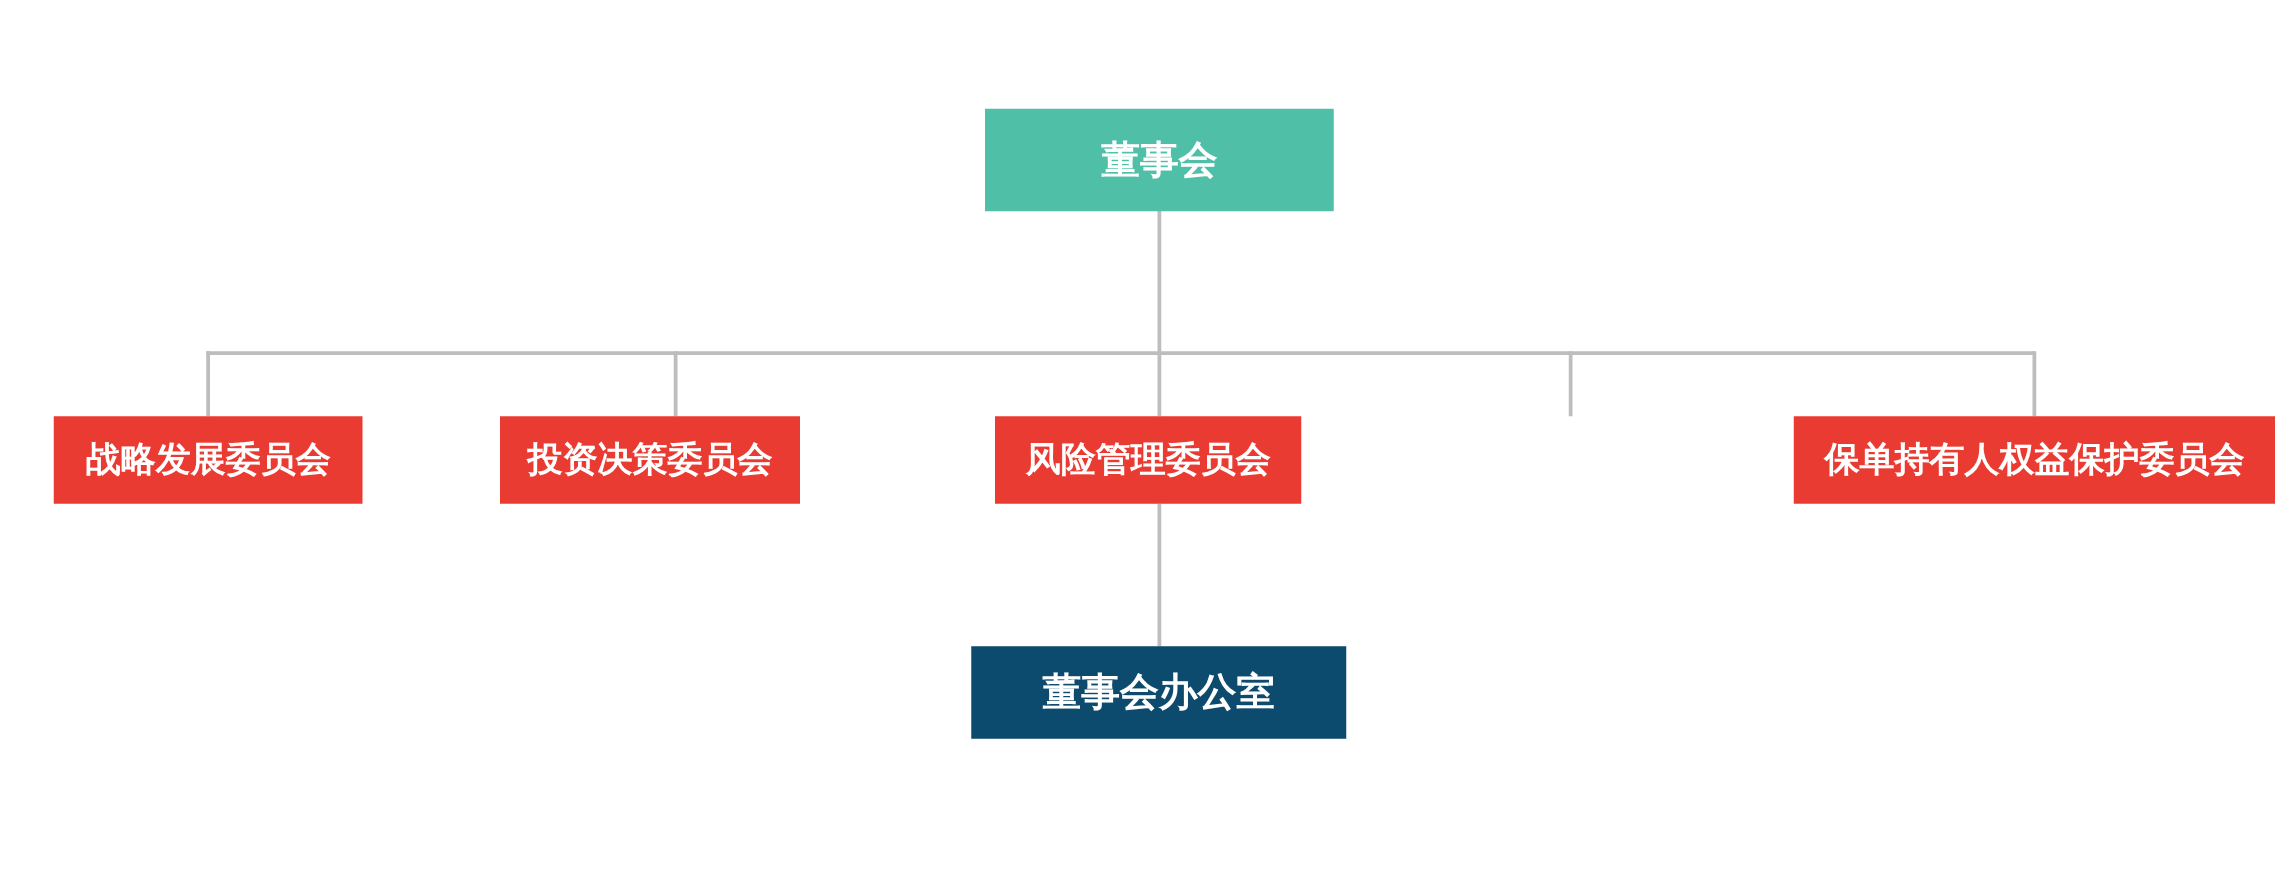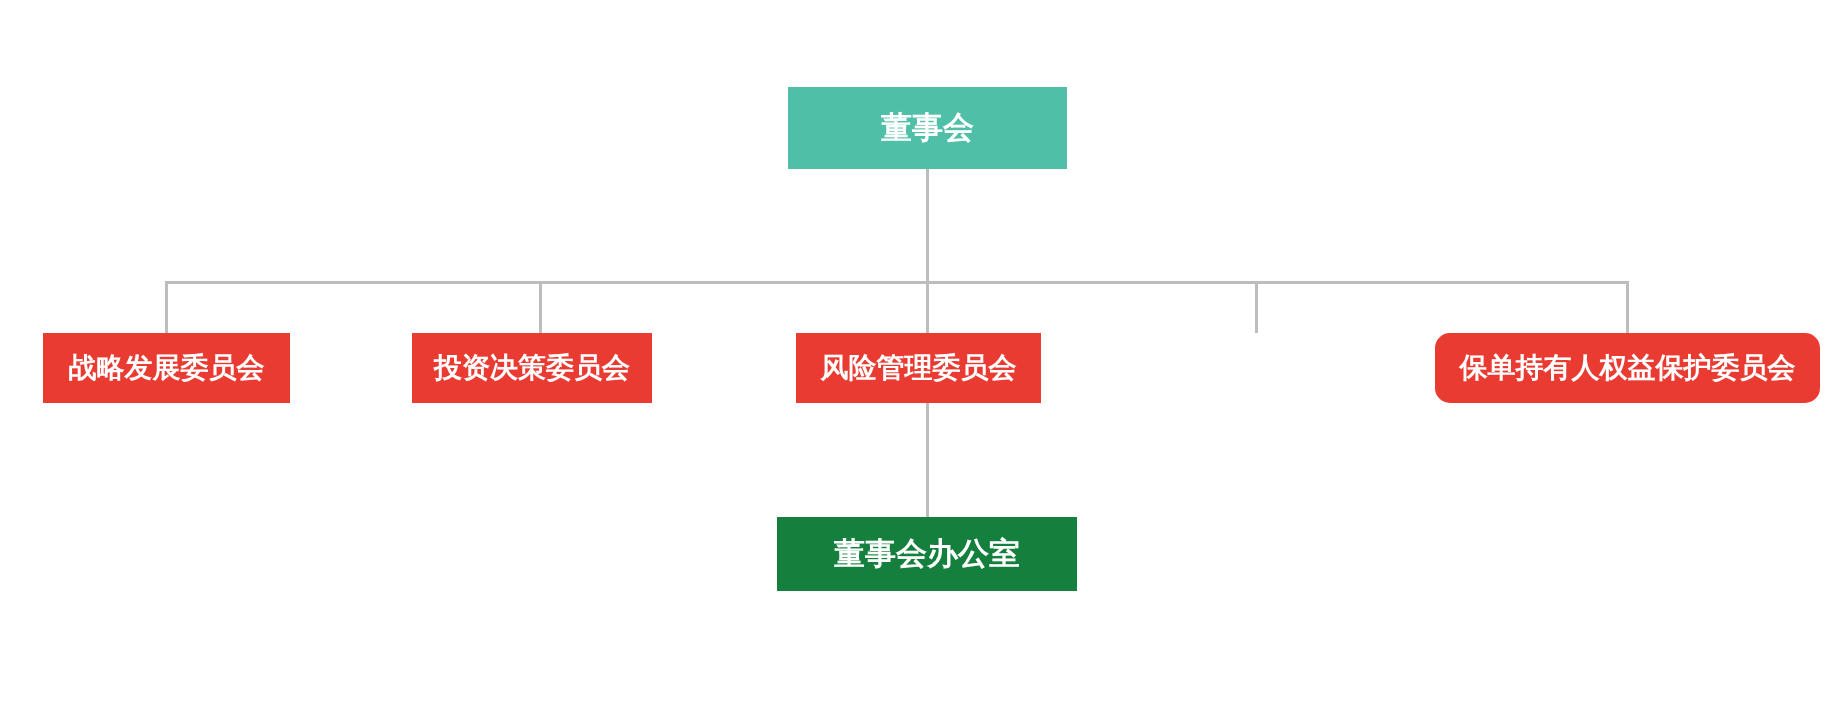--- a/index.html
+++ b/index.html
@@ -33,28 +33,28 @@
     font-size: 31px;
   }
   .node-committee {
     top: 333px;
     height: 70px;
     background: #EA3B32;
     font-size: 28px;
     text-align: center;
   }
   .c1 { left: 43px;   width: 247px; }
-  .c2 { left: 412px;  width: 240px; }
+  .c2 { left: 400px;  width: 240px; }
   .c3 { left: 796px;  width: 245px; }
   .c4 { left: 1143px; width: 227px; }
-  .c5 { left: 1435px; width: 385px; border-radius: 15px; }
+  .c5 { left: 1435px; width: 385px; }
   .node-office {
     left: 777px; top: 517px;
     width: 300px; height: 74px;
-    background: #15803d;
+    background: #0c4a6e;
     font-size: 31px;
   }
   .connector {
     position: absolute;
     background: #BDBDBD;
   }
   .conn-h {
     left: 165px; top: 281px;
     width: 1463px; height: 3px;
   }

